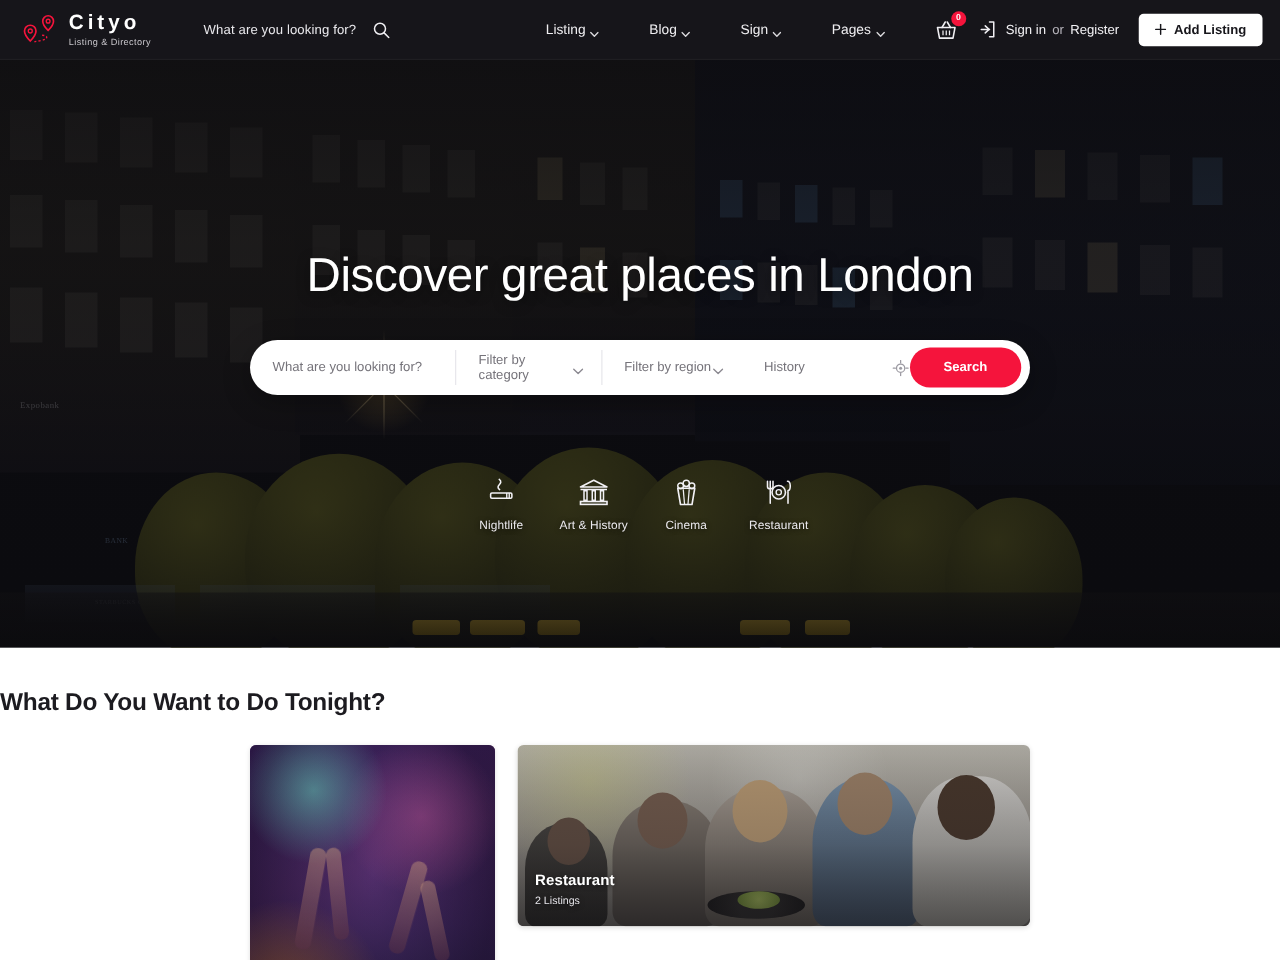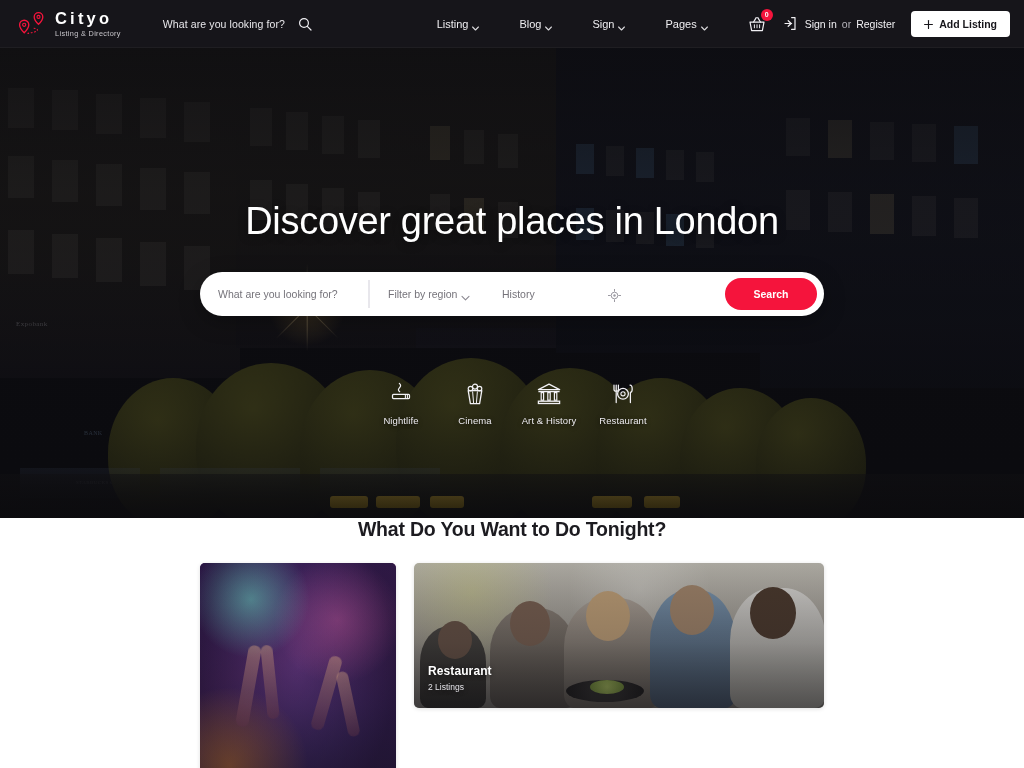--- a/index.html
+++ b/index.html
@@ -207,21 +207,21 @@
     cursor: pointer; width: 74px;
   }
   .cat-ico { width: 26px; height: 24px; display: block; }
   .cat-label {
     color: #eceaef; font-size: 9.5px; letter-spacing: .1px;
     text-shadow: 0 1px 4px rgba(0,0,0,.6);
   }
 
   
   .section { position: absolute; top: 518px; left: 0; width: 1024px; }
-  .sec-head { text-align: center; }
+  .sec-head { text-align: left; padding-top: 33px; }
   .sec-title { font-size: 19.5px; font-weight: 700; color: #1c1b20; letter-spacing: -0.2px; }
   .sec-sub { margin-top: 11px; font-size: 10.5px; color: #63626a; }
 
   .cards {
     margin: 22px auto 0;
     width: 624px;
     display: flex; gap: 18px;
   }
   .col-left { width: 196px; }
   .col-right { width: 410px; }
@@ -488,20 +488,28 @@
 
   <div class="hero-inner">
     <h1 class="hero-title">Discover great places in London</h1>
 
     <div class="searchbar">
       <div class="sb-field sb-keyword">
         <span>What are you looking for?</span>
       </div>
       <div class="sb-div"></div>
 
+      <div class="sb-field sb-cat">
+        <span>Filter by category</span>
+        <span class="sb-caret">
+          <svg viewBox="0 0 9 6" width="9" height="6">
+              <path d="M1 1.4 L4.5 4.8 L8 1.4" fill="none" stroke="#8b8991" stroke-width="1.1" stroke-linecap="round" stroke-linejoin="round"></path>
+            </svg>
+        </span>
+      </div>
       <div class="sb-div"></div>
 
       <div class="sb-field sb-reg">
         <span>Filter by region</span>
         <span class="sb-caret">
           <svg viewBox="0 0 9 6" width="9" height="6">
               <path d="M1 1.4 L4.5 4.8 L8 1.4" fill="none" stroke="#8b8991" stroke-width="1.1" stroke-linecap="round" stroke-linejoin="round"></path>
             </svg>
         </span>
       </div>
@@ -535,43 +543,43 @@
             <line x1="17.4" y1="12.4" x2="17.4" y2="16.6" stroke="#f2f1f5" stroke-width="1.1"></line>
             <line x1="19.4" y1="12.4" x2="19.4" y2="16.6" stroke="#f2f1f5" stroke-width="1.1"></line>
           </svg>
         </span>
         <span class="cat-label">Nightlife</span>
       </div>
 
       <div class="cat">
         <span class="cat-ico">
           <svg viewBox="0 0 26 24" width="26" height="24">
+            <path d="M2.4 7.6 L13 2.2 L23.6 7.6 Z" fill="none" stroke="#f2f1f5" stroke-width="1.3" stroke-linejoin="round"></path>
+            <line x1="2.4" y1="9.6" x2="23.6" y2="9.6" stroke="#f2f1f5" stroke-width="1.3"></line>
+            <rect x="5.2" y="10.6" width="2.4" height="7.6" fill="none" stroke="#f2f1f5" stroke-width="1.2"></rect>
+            <rect x="11.8" y="10.6" width="2.4" height="7.6" fill="none" stroke="#f2f1f5" stroke-width="1.2"></rect>
+            <rect x="18.4" y="10.6" width="2.4" height="7.6" fill="none" stroke="#f2f1f5" stroke-width="1.2"></rect>
+            <rect x="2.4" y="19.2" width="21.2" height="2.3" fill="none" stroke="#f2f1f5" stroke-width="1.3"></rect>
+          </svg>
+        </span>
+        <span class="cat-label">Art &amp; History</span>
+      </div>
+
+      <div class="cat">
+        <span class="cat-ico">
+          <svg viewBox="0 0 26 24" width="26" height="24">
             <path d="M6.2 8.6 L8.4 21.6 L17.6 21.6 L19.8 8.6 Z" fill="none" stroke="#f2f1f5" stroke-width="1.3" stroke-linejoin="round"></path>
             <line x1="10.6" y1="9.4" x2="11.6" y2="21.2" stroke="#f2f1f5" stroke-width="1"></line>
             <line x1="15.4" y1="9.4" x2="14.4" y2="21.2" stroke="#f2f1f5" stroke-width="1"></line>
             <circle cx="8.5" cy="6.6" r="2.3" fill="none" stroke="#f2f1f5" stroke-width="1.2"></circle>
             <circle cx="13" cy="4.6" r="2.5" fill="none" stroke="#f2f1f5" stroke-width="1.2"></circle>
             <circle cx="17.5" cy="6.6" r="2.3" fill="none" stroke="#f2f1f5" stroke-width="1.2"></circle>
           </svg>
         </span>
         <span class="cat-label">Cinema</span>
-      </div>
-
-      <div class="cat">
-        <span class="cat-ico">
-          <svg viewBox="0 0 26 24" width="26" height="24">
-            <path d="M2.4 7.6 L13 2.2 L23.6 7.6 Z" fill="none" stroke="#f2f1f5" stroke-width="1.3" stroke-linejoin="round"></path>
-            <line x1="2.4" y1="9.6" x2="23.6" y2="9.6" stroke="#f2f1f5" stroke-width="1.3"></line>
-            <rect x="5.2" y="10.6" width="2.4" height="7.6" fill="none" stroke="#f2f1f5" stroke-width="1.2"></rect>
-            <rect x="11.8" y="10.6" width="2.4" height="7.6" fill="none" stroke="#f2f1f5" stroke-width="1.2"></rect>
-            <rect x="18.4" y="10.6" width="2.4" height="7.6" fill="none" stroke="#f2f1f5" stroke-width="1.2"></rect>
-            <rect x="2.4" y="19.2" width="21.2" height="2.3" fill="none" stroke="#f2f1f5" stroke-width="1.3"></rect>
-          </svg>
-        </span>
-        <span class="cat-label">Art &amp; History</span>
       </div>
 
       <div class="cat">
         <span class="cat-ico">
           <svg viewBox="0 0 26 24" width="26" height="24">
             <path d="M6.2 3 L6.2 9.2 M4 3 L4 7.4 Q4 9.2 6.2 9.2 M8.4 3 L8.4 7.4 Q8.4 9.2 6.2 9.2 M6.2 9.2 L6.2 20.6" fill="none" stroke="#f2f1f5" stroke-width="1.25" stroke-linecap="round" stroke-linejoin="round"></path>
             <circle cx="13" cy="11.8" r="5.4" fill="none" stroke="#f2f1f5" stroke-width="1.3"></circle>
             <circle cx="13" cy="11.8" r="2.1" fill="none" stroke="#f2f1f5" stroke-width="1.1"></circle>
             <path d="M20 3 Q22.2 3 22.2 7 Q22.2 10.4 20.4 10.4 L20.4 20.6" fill="none" stroke="#f2f1f5" stroke-width="1.25" stroke-linecap="round" stroke-linejoin="round"></path>
           </svg>

